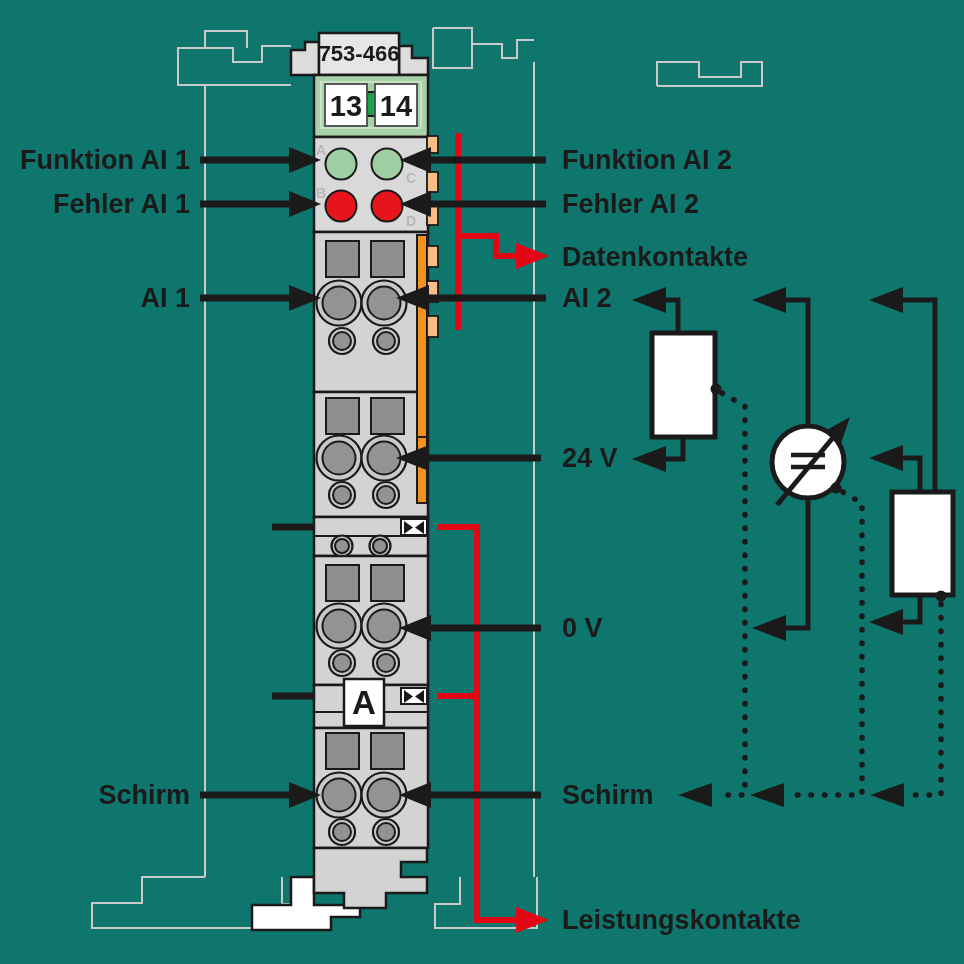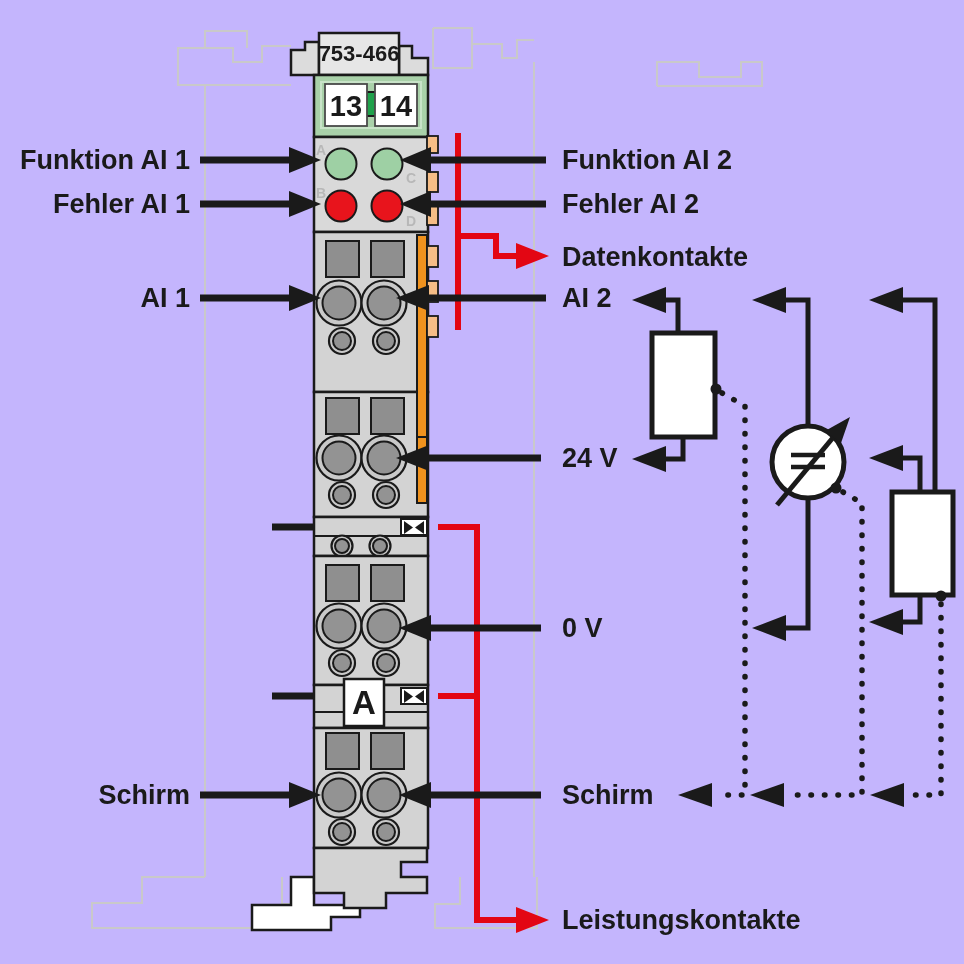--- a/index.html
+++ b/index.html
@@ -1,16 +1,16 @@
 <!DOCTYPE html>
 <html><head>
 <meta charset="utf-8">
 <style>
   html,body{margin:0;padding:0;background:#fff;}
-  .stage{position:relative;width:964px;height:964px;background:#c4b5fd;overflow:hidden;}
+  .stage{position:relative;width:964px;height:964px;background:#0f766e;overflow:hidden;}
   svg{display:block;}
   .ghost{fill:none;stroke:#c9c9c9;stroke-width:2;}
   .oln{stroke:#1a1a1a;stroke-width:2.5;}
   .modfill{fill:#d3d3d3;}
   .sq{fill:#8f8f8f;stroke:#1a1a1a;stroke-width:2;}
   .tout{fill:#c9c9c9;stroke:#1a1a1a;stroke-width:2.2;}
   .tin{fill:#939393;stroke:#1a1a1a;stroke-width:2;}
   .blkline{stroke:#1a1a1a;stroke-width:7;fill:none;}
   .blkhead{fill:#1a1a1a;}
   .cw{fill:#ffffff;stroke:#1a1a1a;stroke-width:5;}

